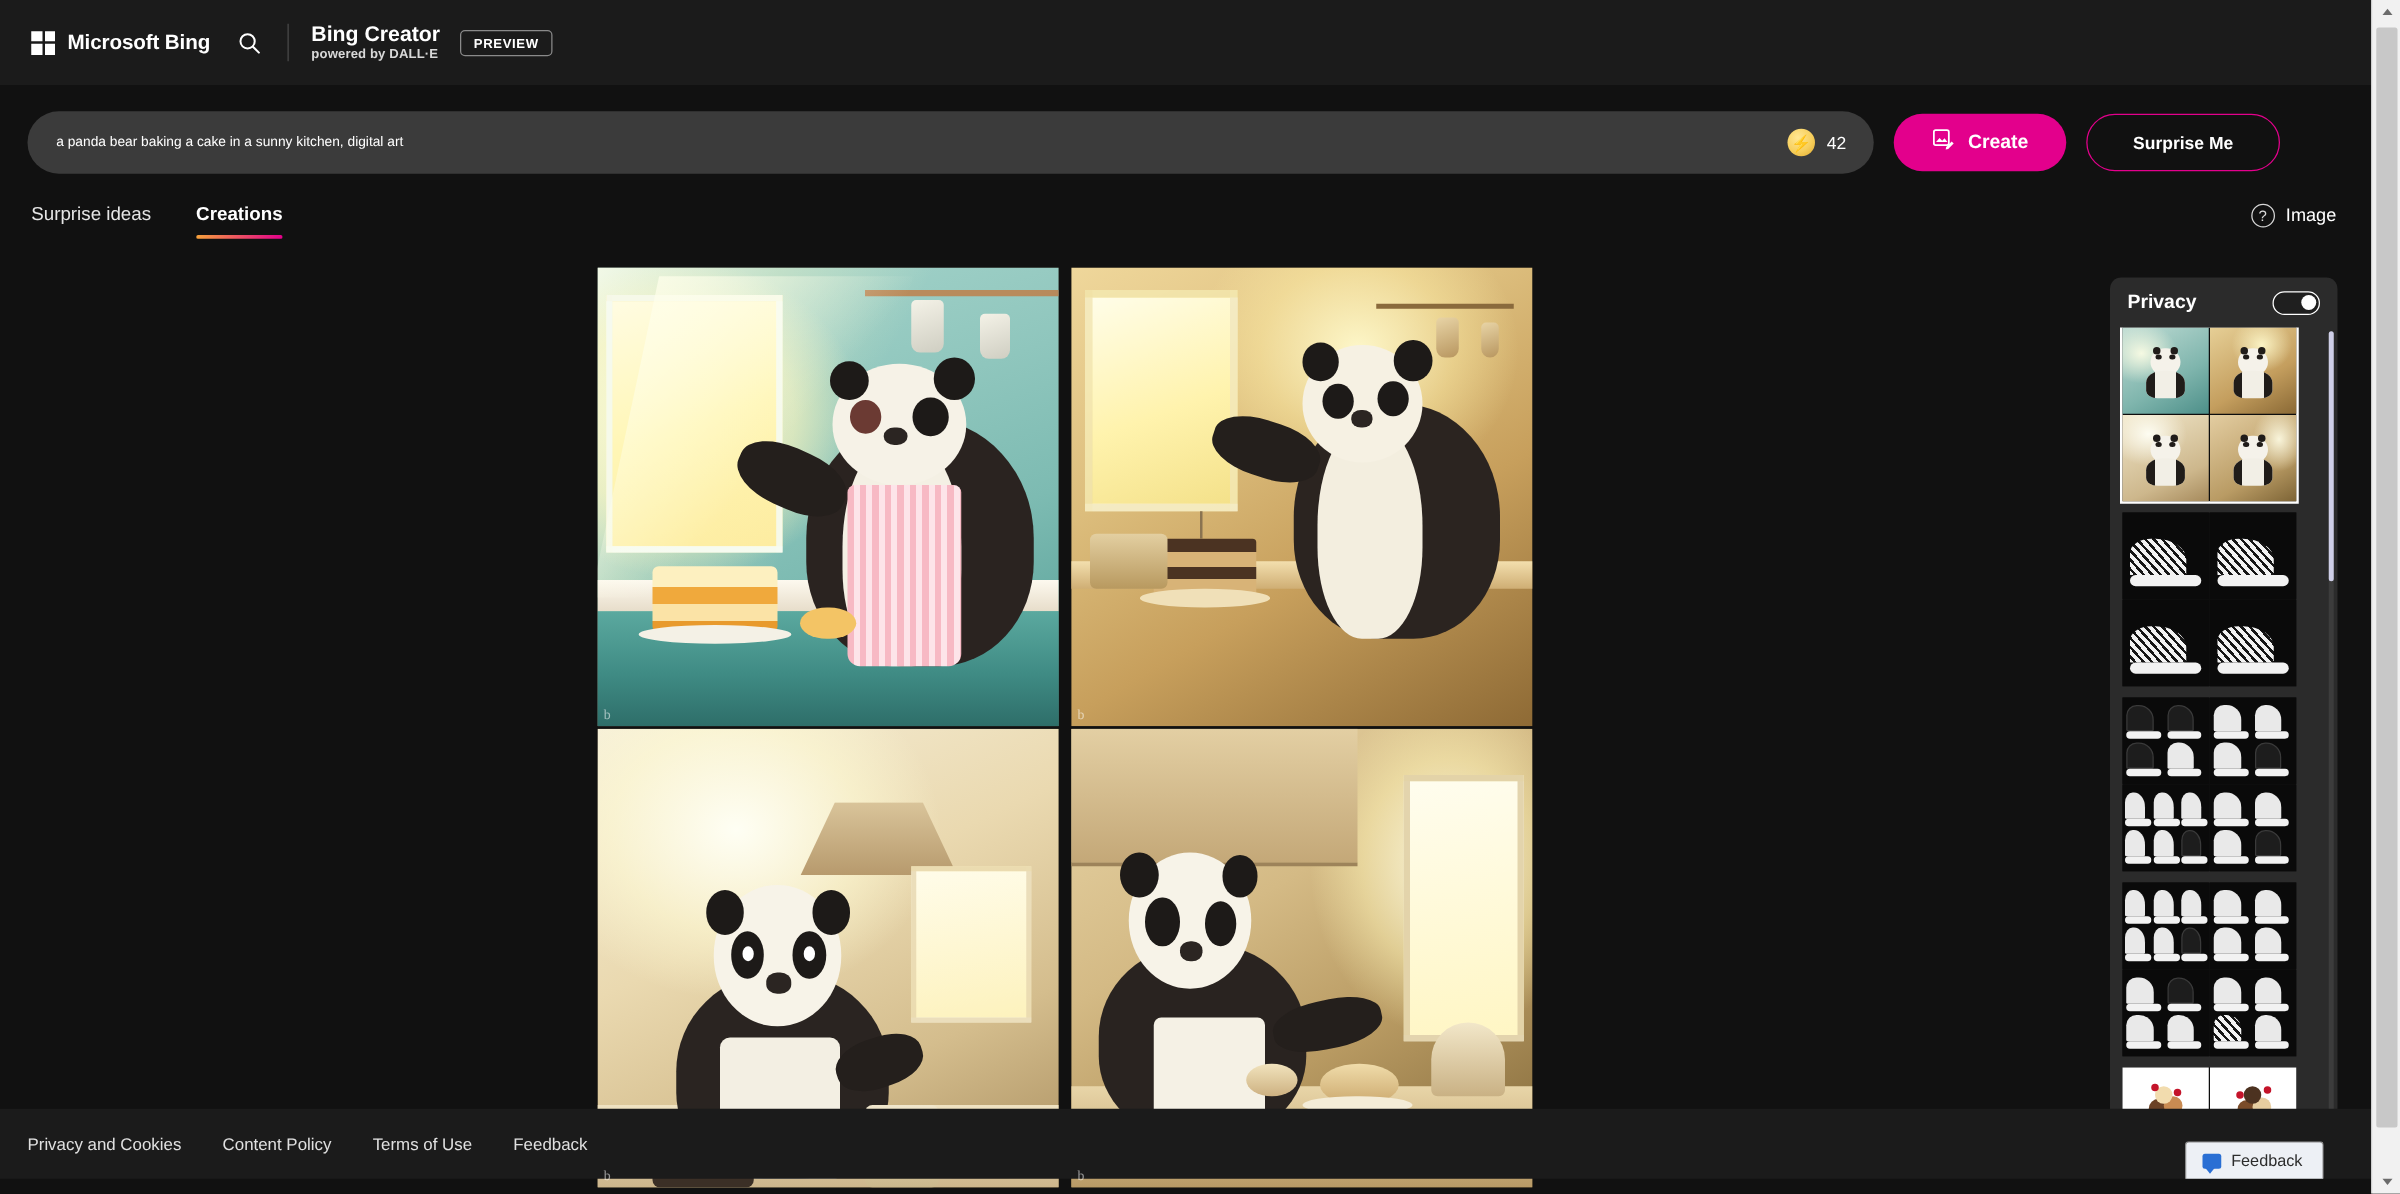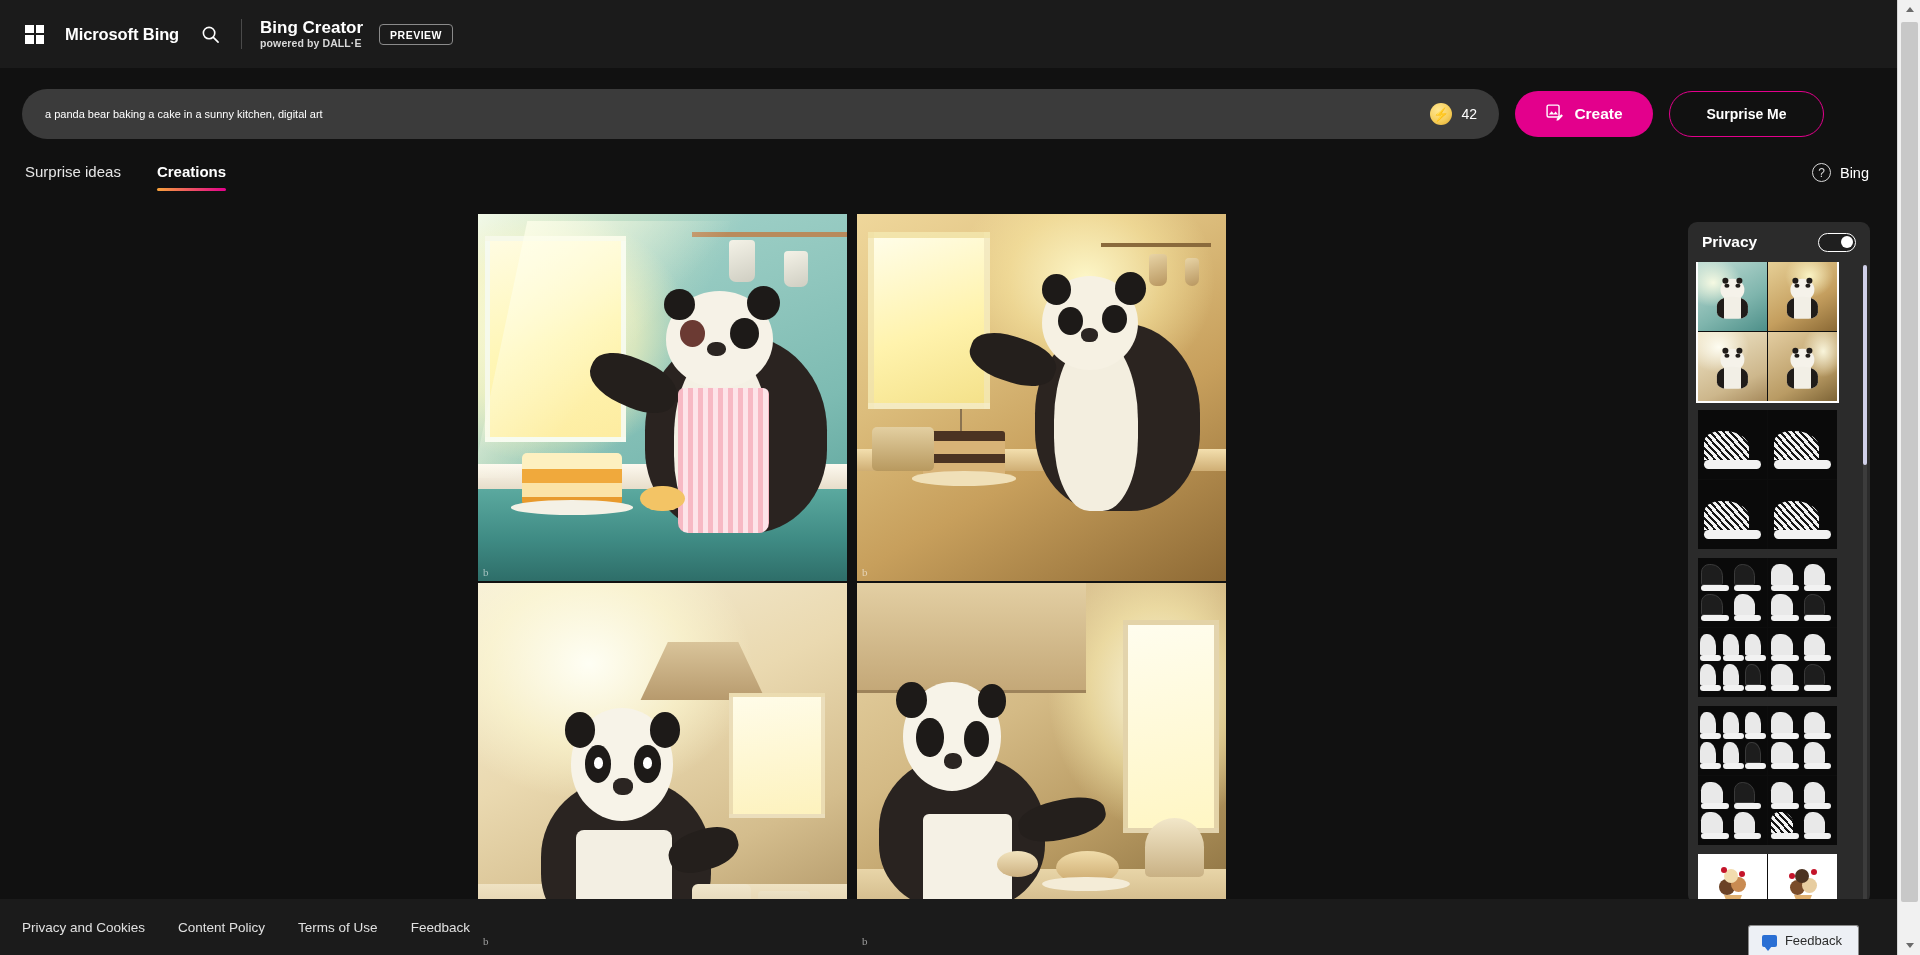--- a/index.html
+++ b/index.html
@@ -25,21 +25,21 @@
   }
 
   
   .header {
     position: absolute; top: 0; left: 0;
     width: 1897px; height: 68px;
     background: #1b1b1b;
     display: flex; align-items: center;
   }
   .bing-logo {
-    display: flex; align-items: center; gap: 21px;
+    display: flex; align-items: center; gap: 10px;
     margin-left: 25px;
   }
   .ms-grid {
     width: 19px; height: 19px;
     display: grid; grid-template-columns: 1fr 1fr; grid-template-rows: 1fr 1fr;
     gap: 2px;
   }
   .ms-grid i { background: #ffffff; display: block; }
   .bing-text { font-size: 16.5px; font-weight: 600; color: #ffffff; letter-spacing: -0.1px; }
   .search-btn {
@@ -431,21 +431,21 @@
     position:absolute; left:50%; bottom:38%; transform:translateX(-50%);
     width: 32px; height: 30px;
   }
   .ice-scoops i {
     position:absolute; border-radius:50%;
   }
   .ice-cherry { position:absolute; width:6px; height:6px; border-radius:50%; background:#c4142a; }
 
   
   .footer {
-    position: absolute; bottom: 0; left: 0;
+    position: absolute; bottom: 12px; left: 0;
     width: 1897px; height: 56px;
     background: #1b1b1b;
     display: flex; align-items: center;
   }
   .footer a {
     color: #e0e0e0; font-size: 13.5px; text-decoration: none; cursor: pointer;
   }
   .footer .fl:first-child { margin-left: 22px; }
   .footer .fl { margin-right: 33px; }
   .feedback-btn {
@@ -548,21 +548,21 @@
       <button class="btn-surprise">
         <span>Surprise Me</span>
       </button>
     </div>
 
     <div class="tabs-row">
       <div class="tab">Surprise ideas</div>
       <div class="tab active">Creations</div>
       <div class="help-link">
         <span class="help-circle">?</span>
-        <span>Bing</span>
+        <span>Image</span>
       </div>
     </div>
 
     <div class="results-grid">
 
       <div class="result-cell">
         <div class="art art1">
           <div class="a1-window"></div>
           <div class="a1-shelf"></div>
           <div class="a1-jar" style="left:68%; top:7%; width:26px; height:42px;"></div>

